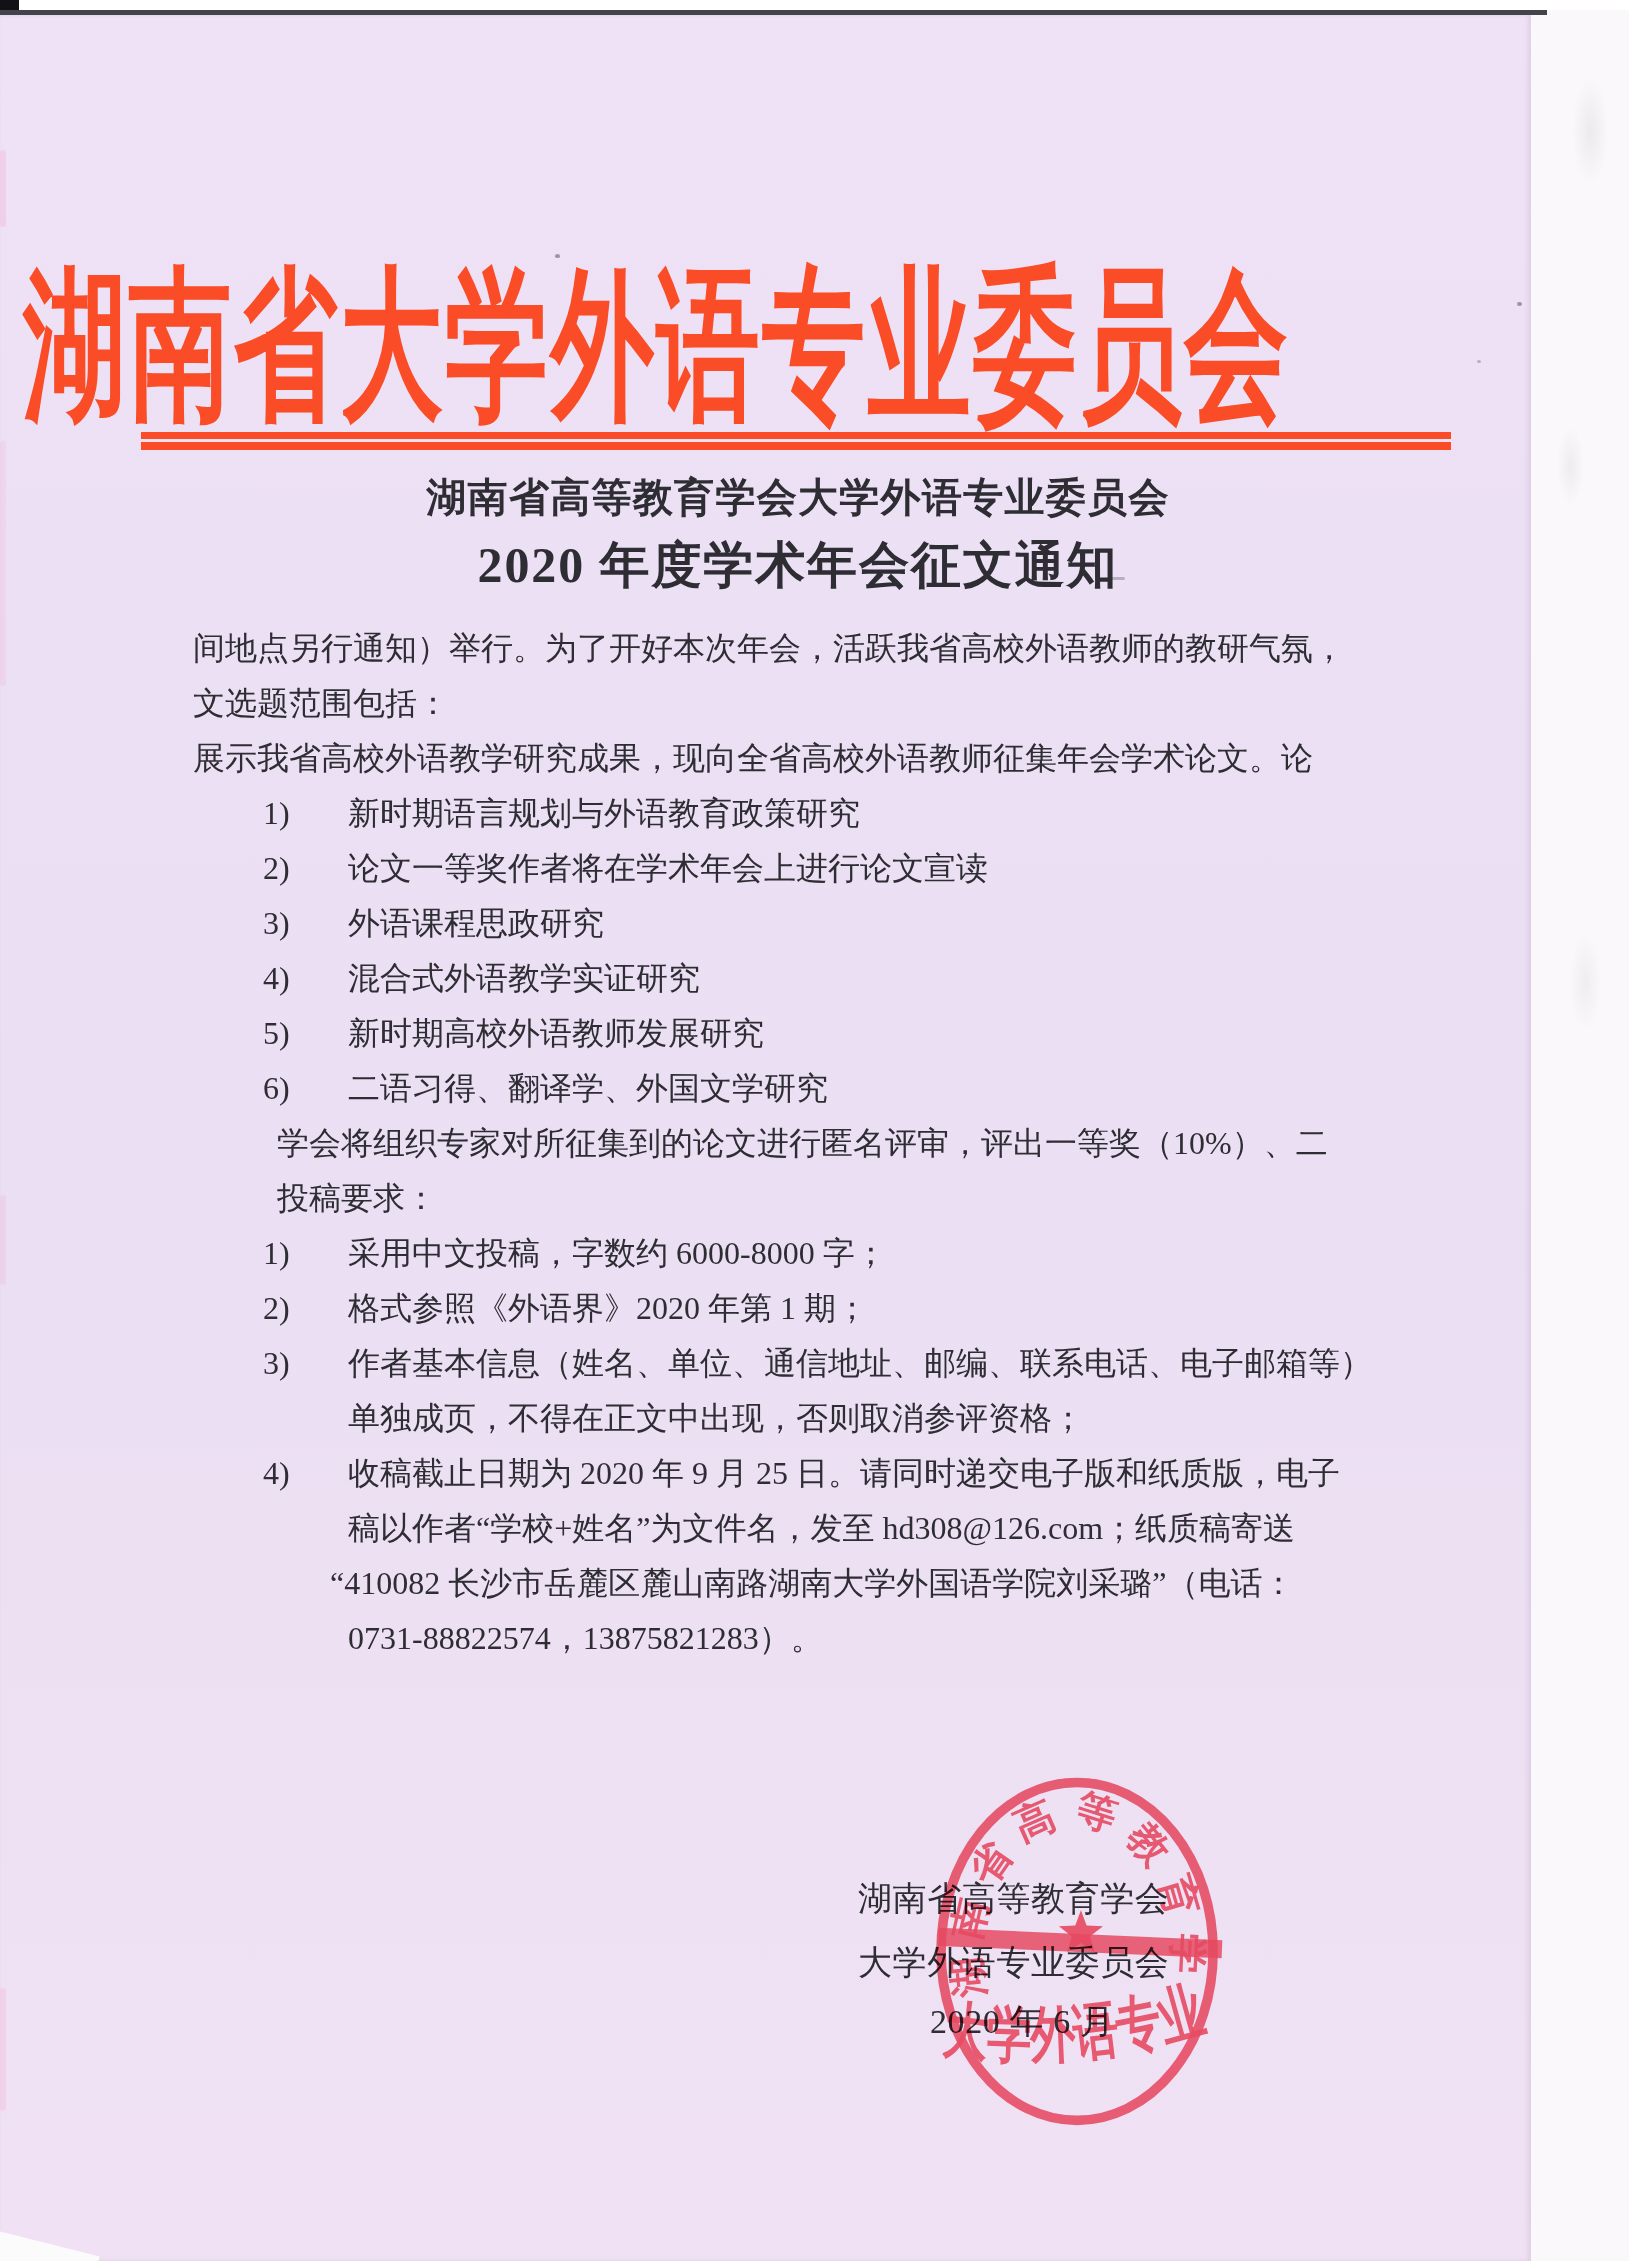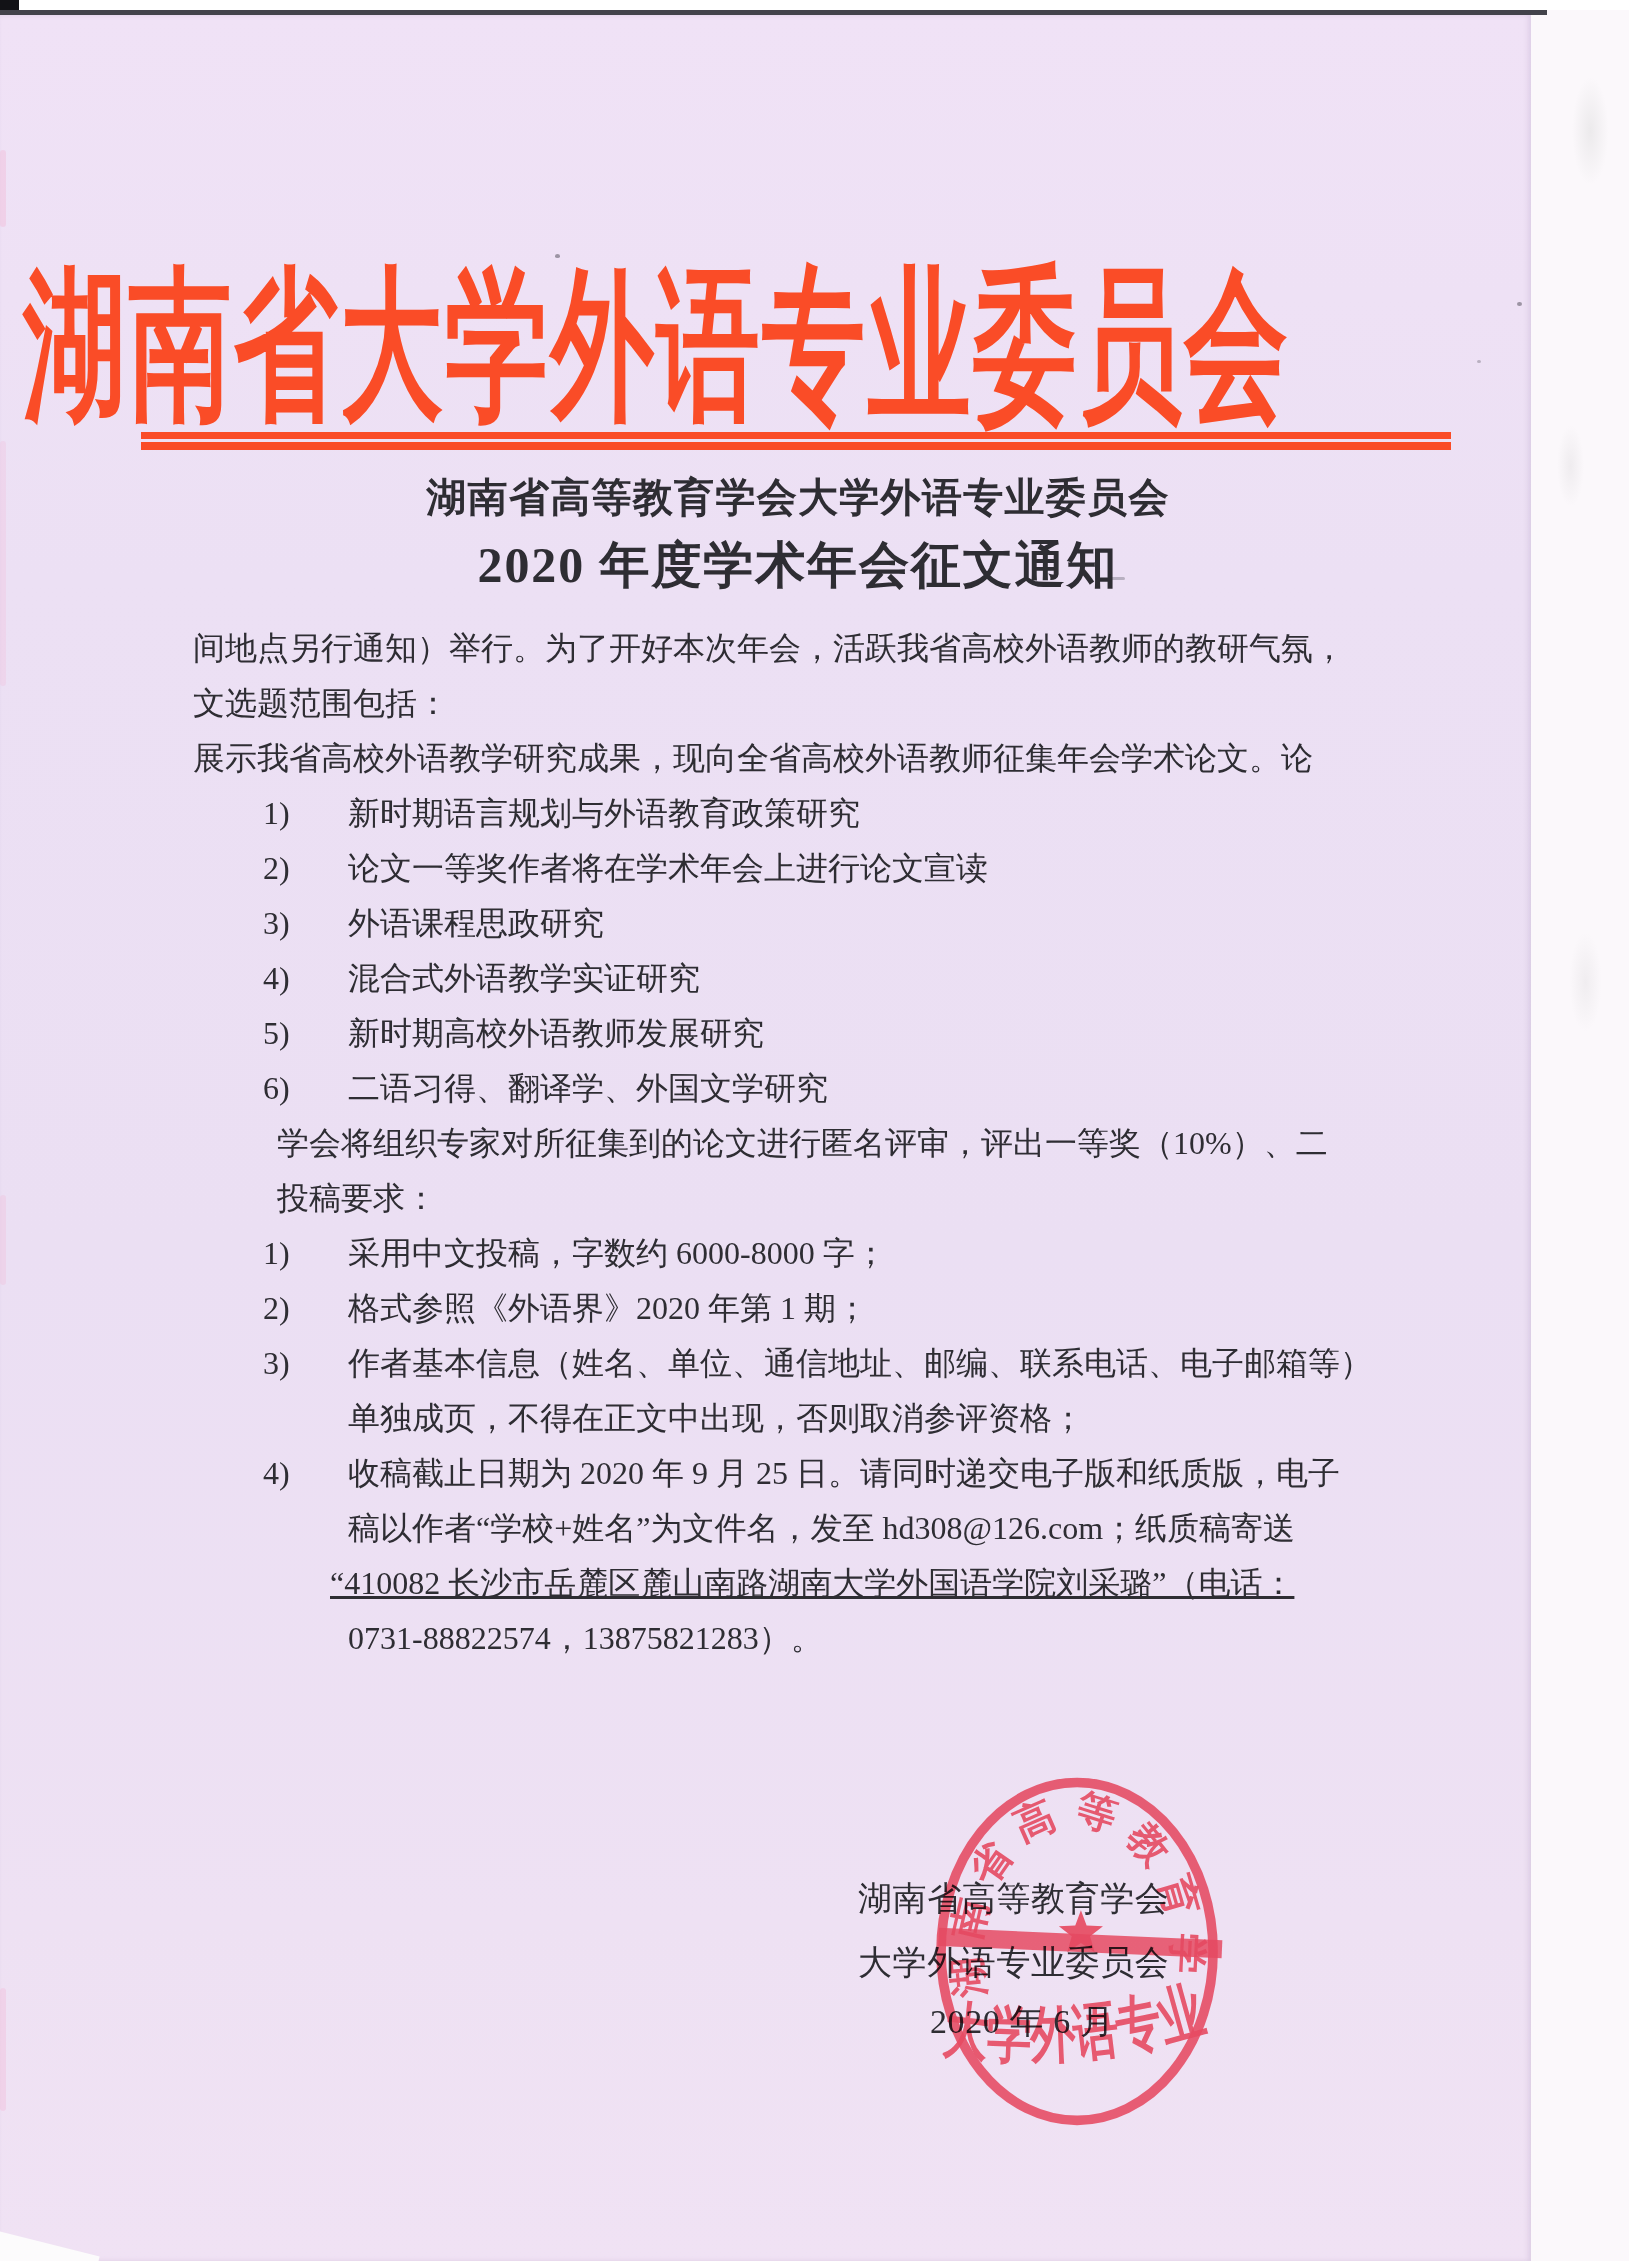--- a/index.html
+++ b/index.html
@@ -35,21 +35,21 @@
   .heading-2{top:517px;font-size:50px;letter-spacing:1.9px;}
 
   
   .body-block{position:absolute;left:193px;top:606px;width:1199px;color:var(--ink,#232127);
       font-size:32px;}
   .bl{height:55px;line-height:55px;white-space:nowrap;}
   .bl.first{padding-left:84px;}
   .bl.li{padding-left:70px;}
   .bl .num{display:inline-block;width:85px;}
   .bl.licont{padding-left:155px;}
-  .bl.licont.q{padding-left:137px;text-decoration:underline;}
+  .bl.licont.q{padding-left:137px;}
 
   
   .sig{position:absolute;color:var(--ink,#232127);font-size:34px;letter-spacing:0.6px;white-space:nowrap;}
   .sig-1{left:858px;top:1861px;}
   .sig-2{left:858px;top:1925px;}
   .sig-date{left:930px;top:1984px;font-size:34px;}
 
   
   .stamp{position:absolute;left:903px;top:1728px;width:361px;height:413px;
       mix-blend-mode:multiply;opacity:.93;}

